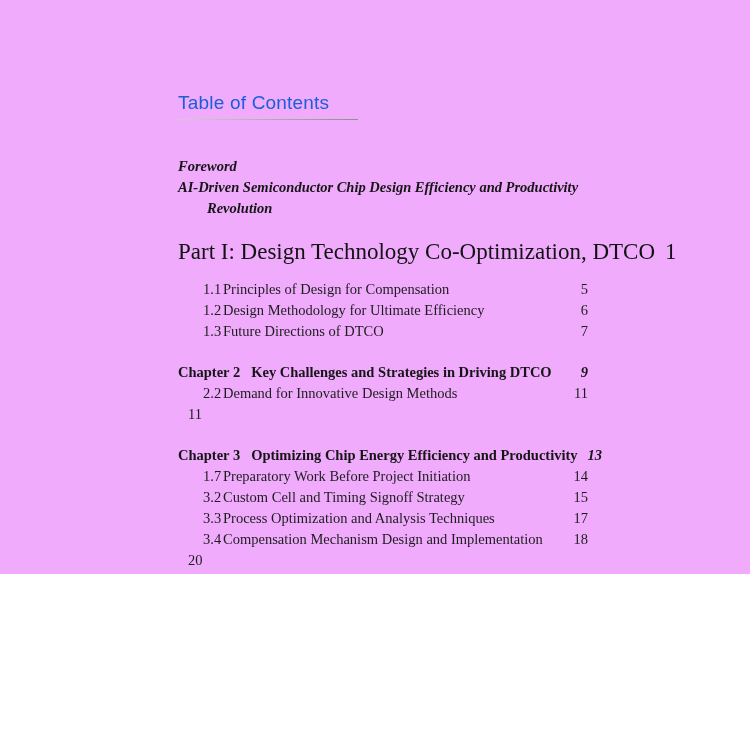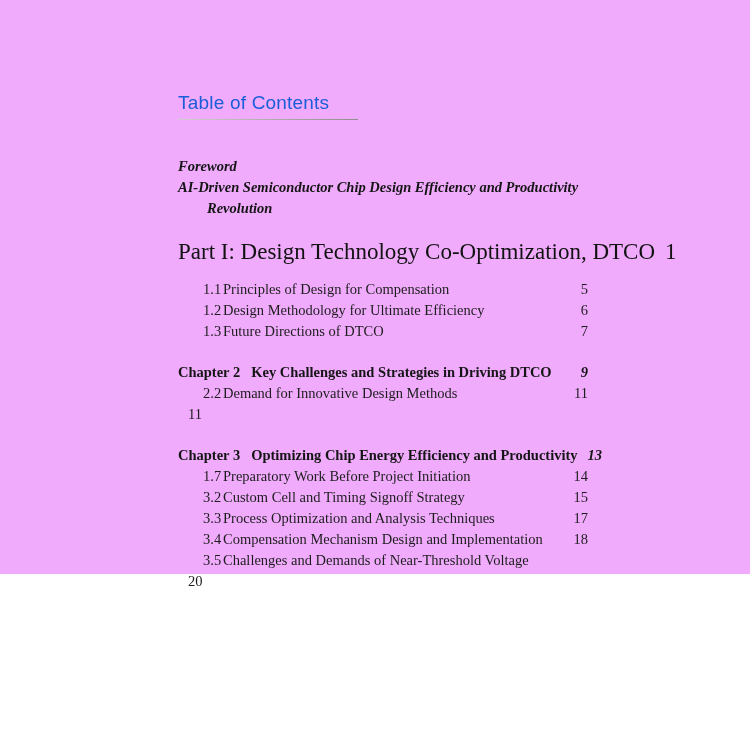--- a/index.html
+++ b/index.html
@@ -158,24 +158,18 @@
         </span>
         <span class="page-num">17</span>
       </div>
       <div class="row section-row">
         <span class="left">
           <span class="sec-num">3.4</span><span class="sec-title">Compensation Mechanism Design and Implementation</span>
         </span>
         <span class="page-num">18</span>
       </div>
       <div class="row section-row">
-        <span class="left">
-          <span class="sec-num">3.5</span><span class="sec-title">Challenges and Demands of Near-Threshold Voltage</span>
-        </span>
-        <span class="page-num"></span>
-      </div>
-      <div class="row section-row">
         <span class="page-num">20</span>
       </div>
     </div>
 
   </div>
 </div>
 
 </body></html>

